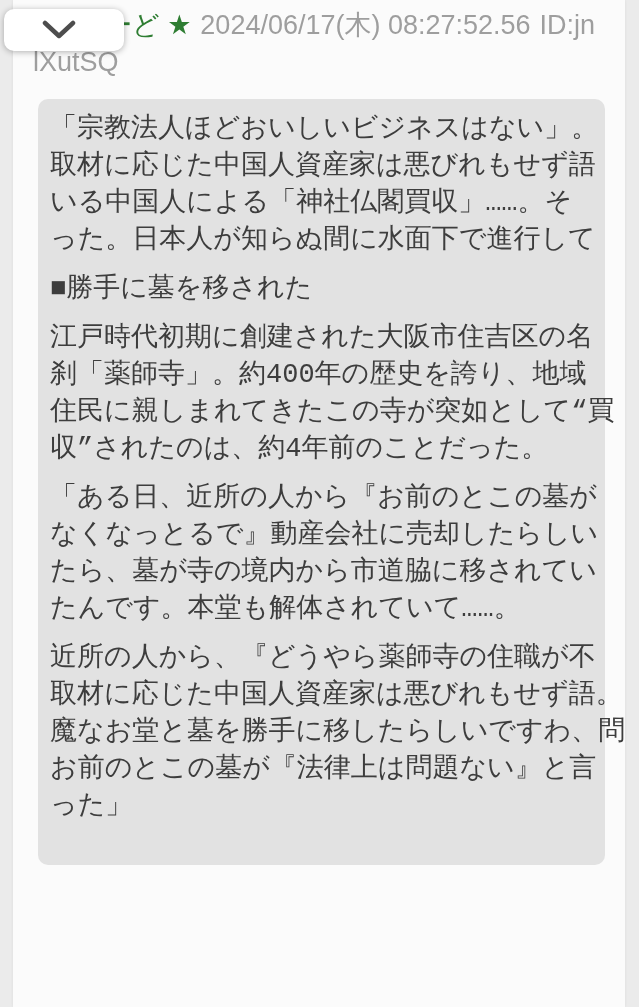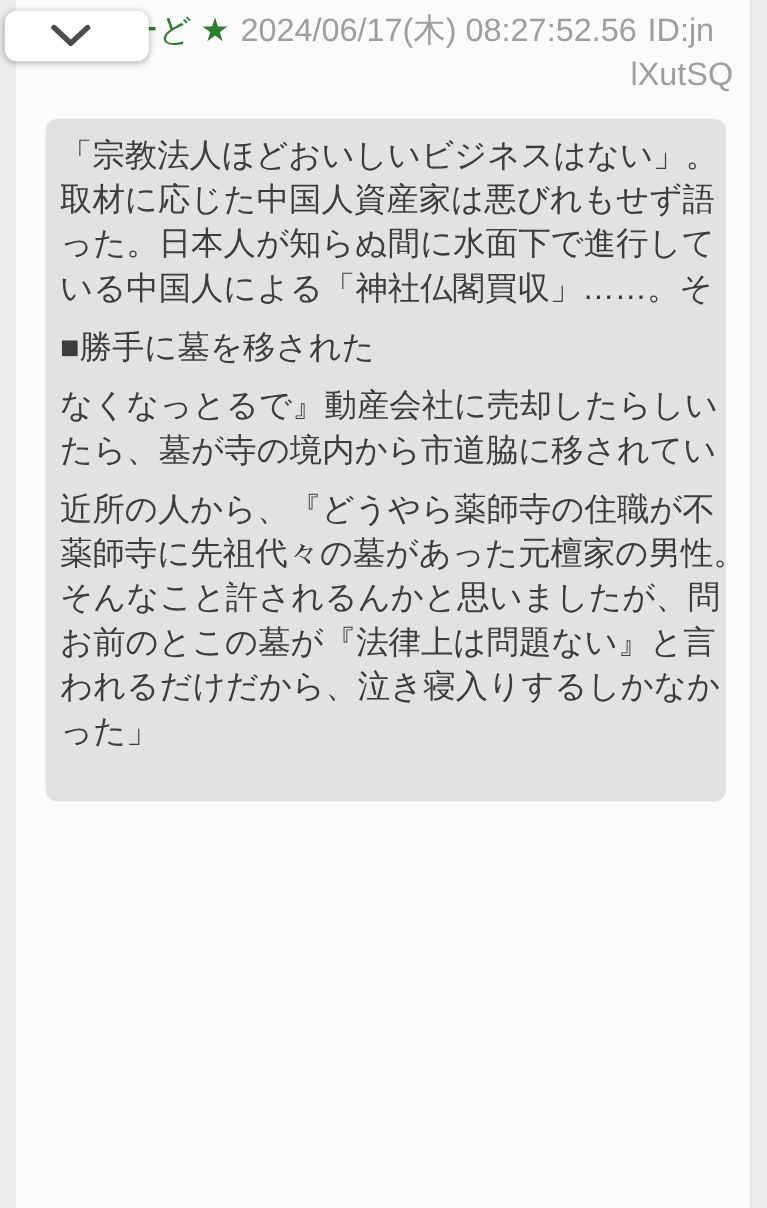--- a/index.html
+++ b/index.html
@@ -23,36 +23,36 @@
   .hline1{
     margin-left:72px;
     line-height:40px;
     white-space:nowrap;
   }
   .hline1 .sep{display:inline-block;width:9px;}
   .name{color:#2e7d32;}
   .hline2{
     line-height:30px;
     margin-top:2px;
-    text-align:right;
   }
   
   .quote{
     margin:22px 20px 0 25px;
     background:#e2e2e2;
     border-radius:10px;
     padding:12px 8px 40px 12px;
     color:#3d3d3d;
     font-size:27px;
   }
   .para{margin:0 0 12px 0;}
   .para:last-child{margin-bottom:0;}
   .line{
     line-height:37px;
     white-space:nowrap;
+    font-family:Liberation Mono, monospace;
   }
   
   .float-btn{
     position:absolute;
     left:4px;top:9px;width:120px;height:42px;
     background:#ffffff;
     border-radius:10px;
     box-shadow:0 1px 6px rgba(0,0,0,0.30);
     z-index:20;
     display:flex;align-items:center;justify-content:center;
@@ -70,36 +70,43 @@
     <div class="hline1">
       <span class="name">ーど ★</span><span class="sep"></span><span>2024/06/17(木) 08:27:52.56</span><span class="sep"></span><span>ID:jn</span>
     </div>
     <div class="hline2">lXutSQ</div>
   </div>
 
   <div class="quote">
       <div class="para">
         <div class="line">「宗教法人ほどおいしいビジネスはない」。</div>
         <div class="line">取材に応じた中国人資産家は悪びれもせず語</div>
+        <div class="line">いる中国人による「神社仏閣買収」……。そ</div>
         <div class="line">った。日本人が知らぬ間に水面下で進行して</div>
-        <div class="line">いる中国人による「神社仏閣買収」……。そ</div>
       </div>
       <div class="para">
         <div class="line">■勝手に墓を移された</div>
       </div>
       <div class="para">
+        <div class="line">江戸時代初期に創建された大阪市住吉区の名</div>
+        <div class="line">刹「薬師寺」。約400年の歴史を誇り、地域</div>
+        <div class="line">住民に親しまれてきたこの寺が突如として“買</div>
+        <div class="line">収”されたのは、約4年前のことだった。</div>
+      </div>
+      <div class="para">
+        <div class="line">「ある日、近所の人から『お前のとこの墓が</div>
         <div class="line">なくなっとるで』動産会社に売却したらしい</div>
         <div class="line">たら、墓が寺の境内から市道脇に移されてい</div>
+        <div class="line">たんです。本堂も解体されていて……。</div>
       </div>
       <div class="para">
         <div class="line">近所の人から、『どうやら薬師寺の住職が不</div>
-        <div class="line">薬師寺に先祖代々の墓があった元檀家の男性。</div>
-        <div class="line">そんなこと許されるんかと思いましたが、問</div>
+        <div class="line">取材に応じた中国人資産家は悪びれもせず語。</div>
+        <div class="line">魔なお堂と墓を勝手に移したらしいですわ、問</div>
         <div class="line">お前のとこの墓が『法律上は問題ない』と言</div>
-        <div class="line">われるだけだから、泣き寝入りするしかなか</div>
         <div class="line">った」</div>
       </div>
     </div>
 
 </div>
 
 <button class="float-btn">
   <span>
     <svg width="34" height="20" viewBox="0 0 34 20">
       <polyline points="3,3 17,16 31,3" fill="none" stroke="#4d4d4d" stroke-width="4.5" stroke-linecap="round" stroke-linejoin="round"></polyline>

